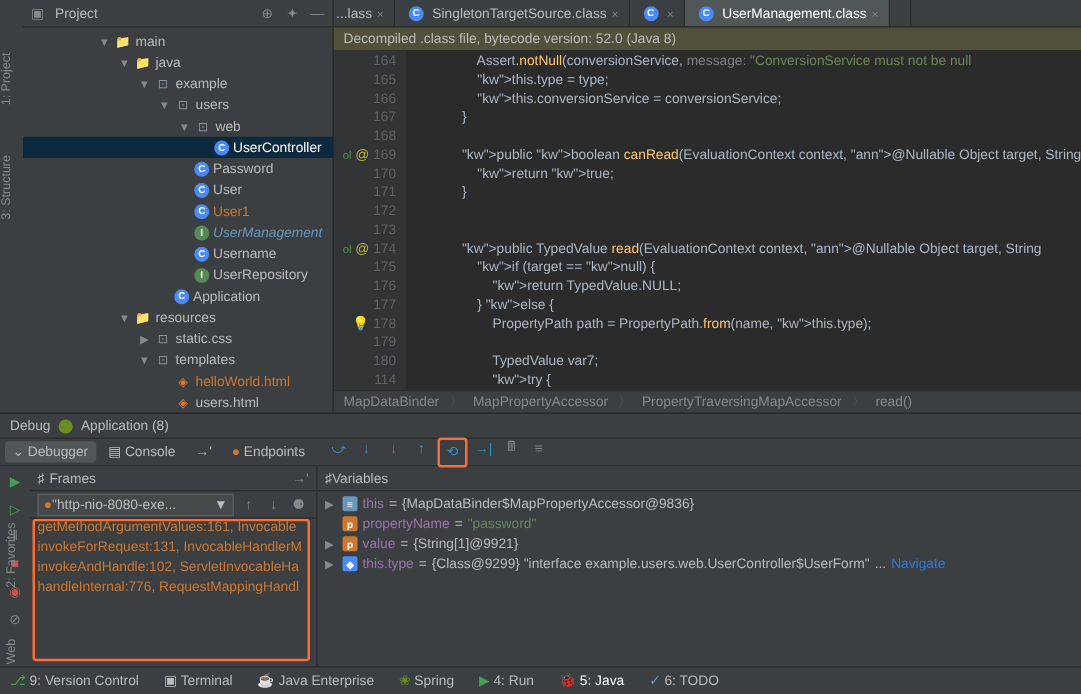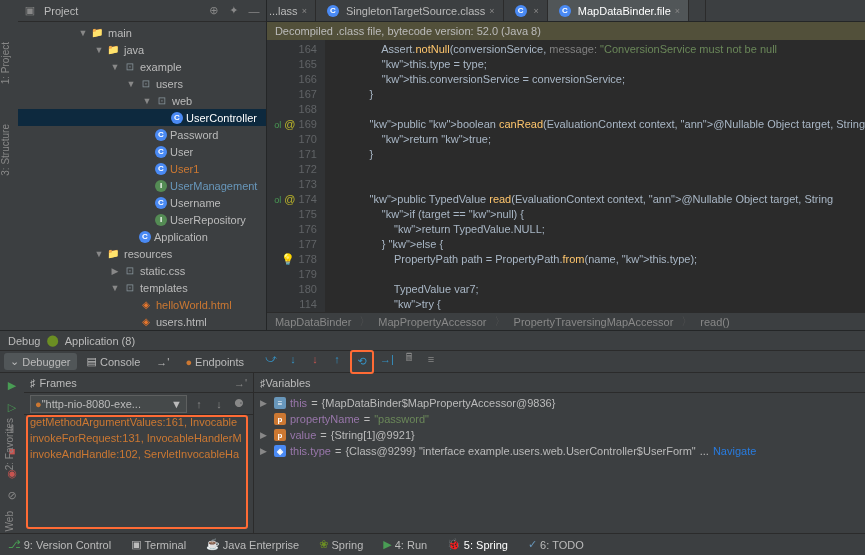--- a/index.html
+++ b/index.html
@@ -139,21 +139,21 @@
             <span class="tree-label">User</span>
           </div>
 <div class="tree-row" style="padding-left:124px">
             <span class="arrow"></span>
             <span class="ticon class-icon">C</span>
             <span class="tree-label orange">User1</span>
           </div>
 <div class="tree-row" style="padding-left:124px">
             <span class="arrow"></span>
             <span class="ticon class-icon" style="background:#548b54">I</span>
-            <span class="tree-label" style="color:#6897bb;">UserManagement</span>
+            <span class="tree-label" style="color:#6897bb;font-style:italic">UserManagement</span>
           </div>
 <div class="tree-row" style="padding-left:124px">
             <span class="arrow"></span>
             <span class="ticon class-icon">C</span>
             <span class="tree-label">Username</span>
           </div>
 <div class="tree-row" style="padding-left:124px">
             <span class="arrow"></span>
             <span class="ticon class-icon" style="background:#548b54">I</span>
             <span class="tree-label">UserRepository</span>
@@ -202,21 +202,21 @@
             <span class="ticon class-icon">C</span>
             <span>SingletonTargetSource.class</span>
             <span class="close">×</span>
           </div>
 <div class="tab">
             <span class="ticon class-icon">C</span>
             <span class="close">×</span>
           </div>
 <div class="tab active">
             <span class="ticon class-icon">C</span>
-            <span>MapDataBinder.file</span>
+            <span>UserManagement.class</span>
             <span class="close">×</span>
           </div>
 <div class="tab"></div>
 </div>
 <div class="warning-bar">Decompiled .class file, bytecode version: 52.0 (Java 8)</div>
 <div class="code-area">
 <div class="gutter" id="gutter">
             <div class="gutter-line">164</div>
             <div class="gutter-line">165</div>
             <div class="gutter-line">166</div>
@@ -306,20 +306,21 @@
             </div>
 <span class="icon-btn">↑</span>
 <span class="icon-btn">↓</span>
 <span class="icon-btn">⚈</span>
 </div>
 <div class="frames-list" id="frames-list">
 <div class="frames-highlight" style="left:2px;top:0;width:222px;height:114px"></div>
             <div class="frame-row orange">getMethodArgumentValues:161, Invocable</div>
             <div class="frame-row orange">invokeForRequest:131, InvocableHandlerM</div>
             <div class="frame-row orange">invokeAndHandle:102, ServletInvocableHa</div>
+            <div class="frame-row orange">handleInternal:776, RequestMappingHandl</div>
           </div>
 </div>
 <div class="vars-panel">
 <div class="vars-header">
 <span>♯</span>
             <span>Variables</span>
 </div>
 <div class="vars-list">
 <div class="var-row">
               <span class="var-arrow">▶</span>
@@ -372,21 +373,21 @@
 <div class="bottom-tab">
         <span style="color:#6b8e23">❀</span>
         <span>Spring</span>
       </div>
 <div class="bottom-tab">
         <span style="color:#499c54">▶</span>
         <span>4: Run</span>
       </div>
 <div class="bottom-tab active">
         <span style="color:#6fa3d2">🐞</span>
-        <span>5: Spring</span>
+        <span>5: Java</span>
       </div>
 <div class="bottom-tab">
         <span style="color:#6897bb">✓</span>
         <span>6: TODO</span>
       </div>
 </div>
 </div>
 
 <div style="position:absolute;left:0;bottom:24px;width:18px;display:flex;flex-direction:column;gap:40px;align-items:center">
 <div class="side-tab">2: Favorites</div>

